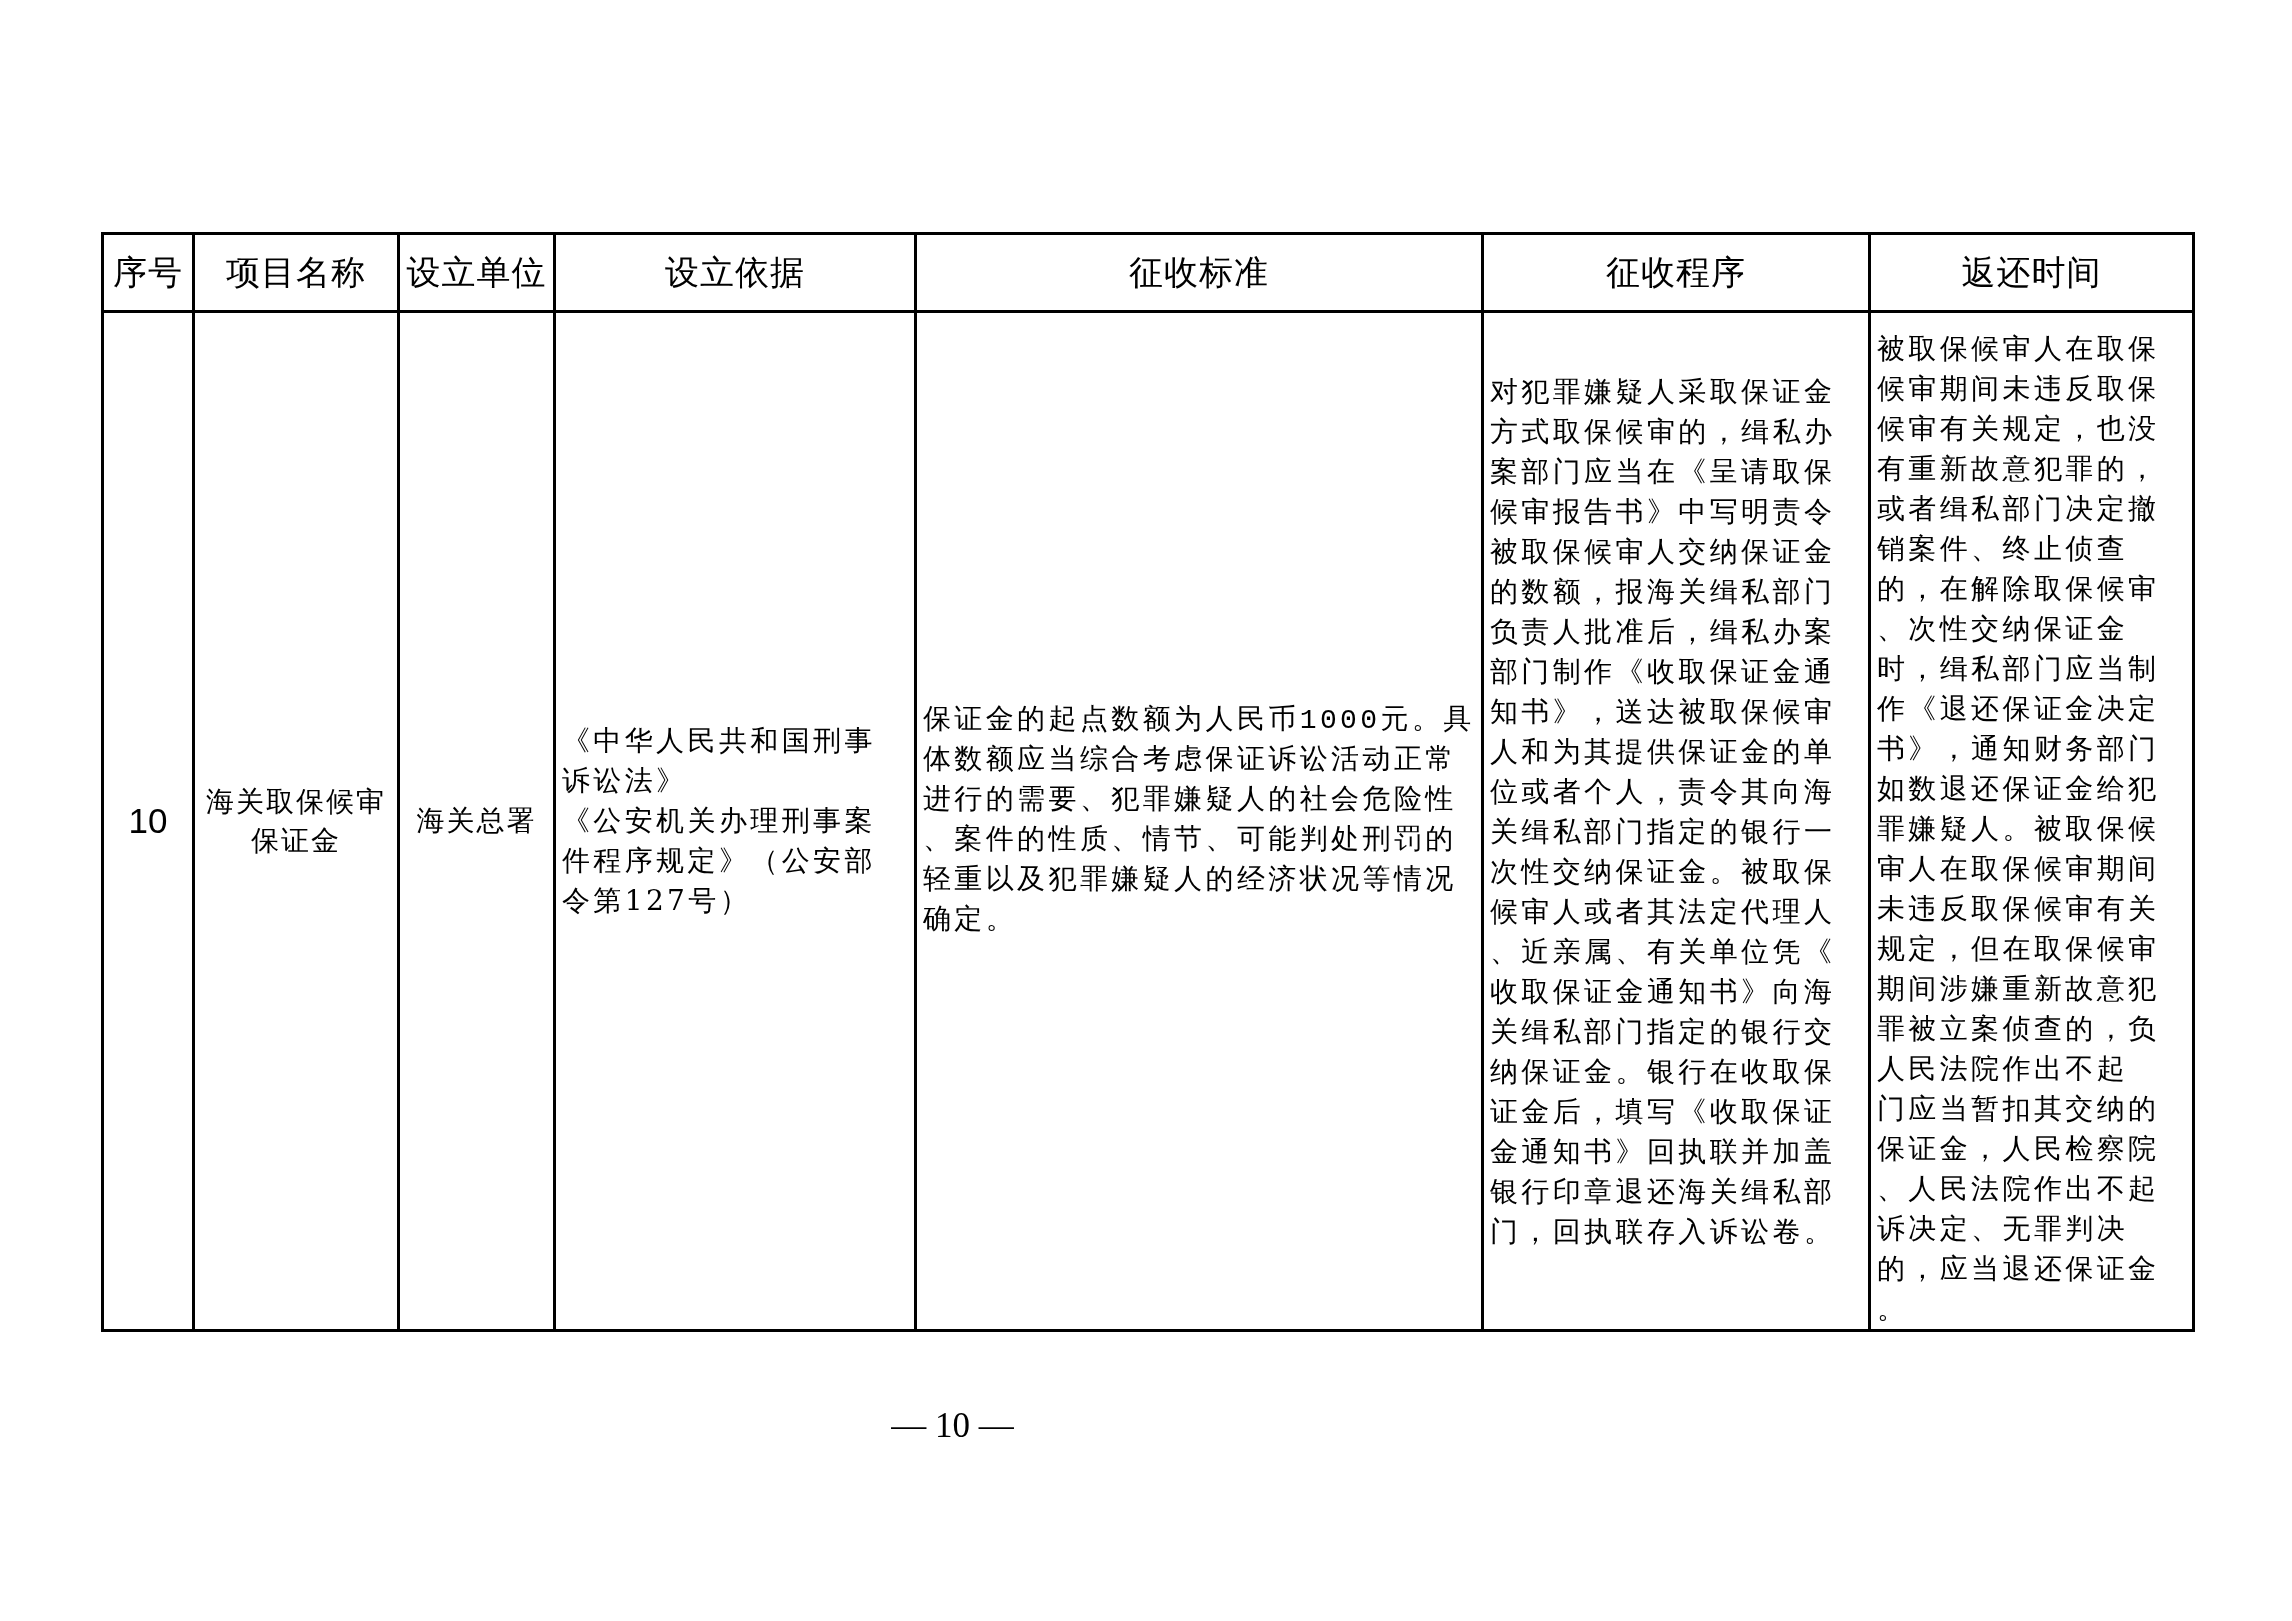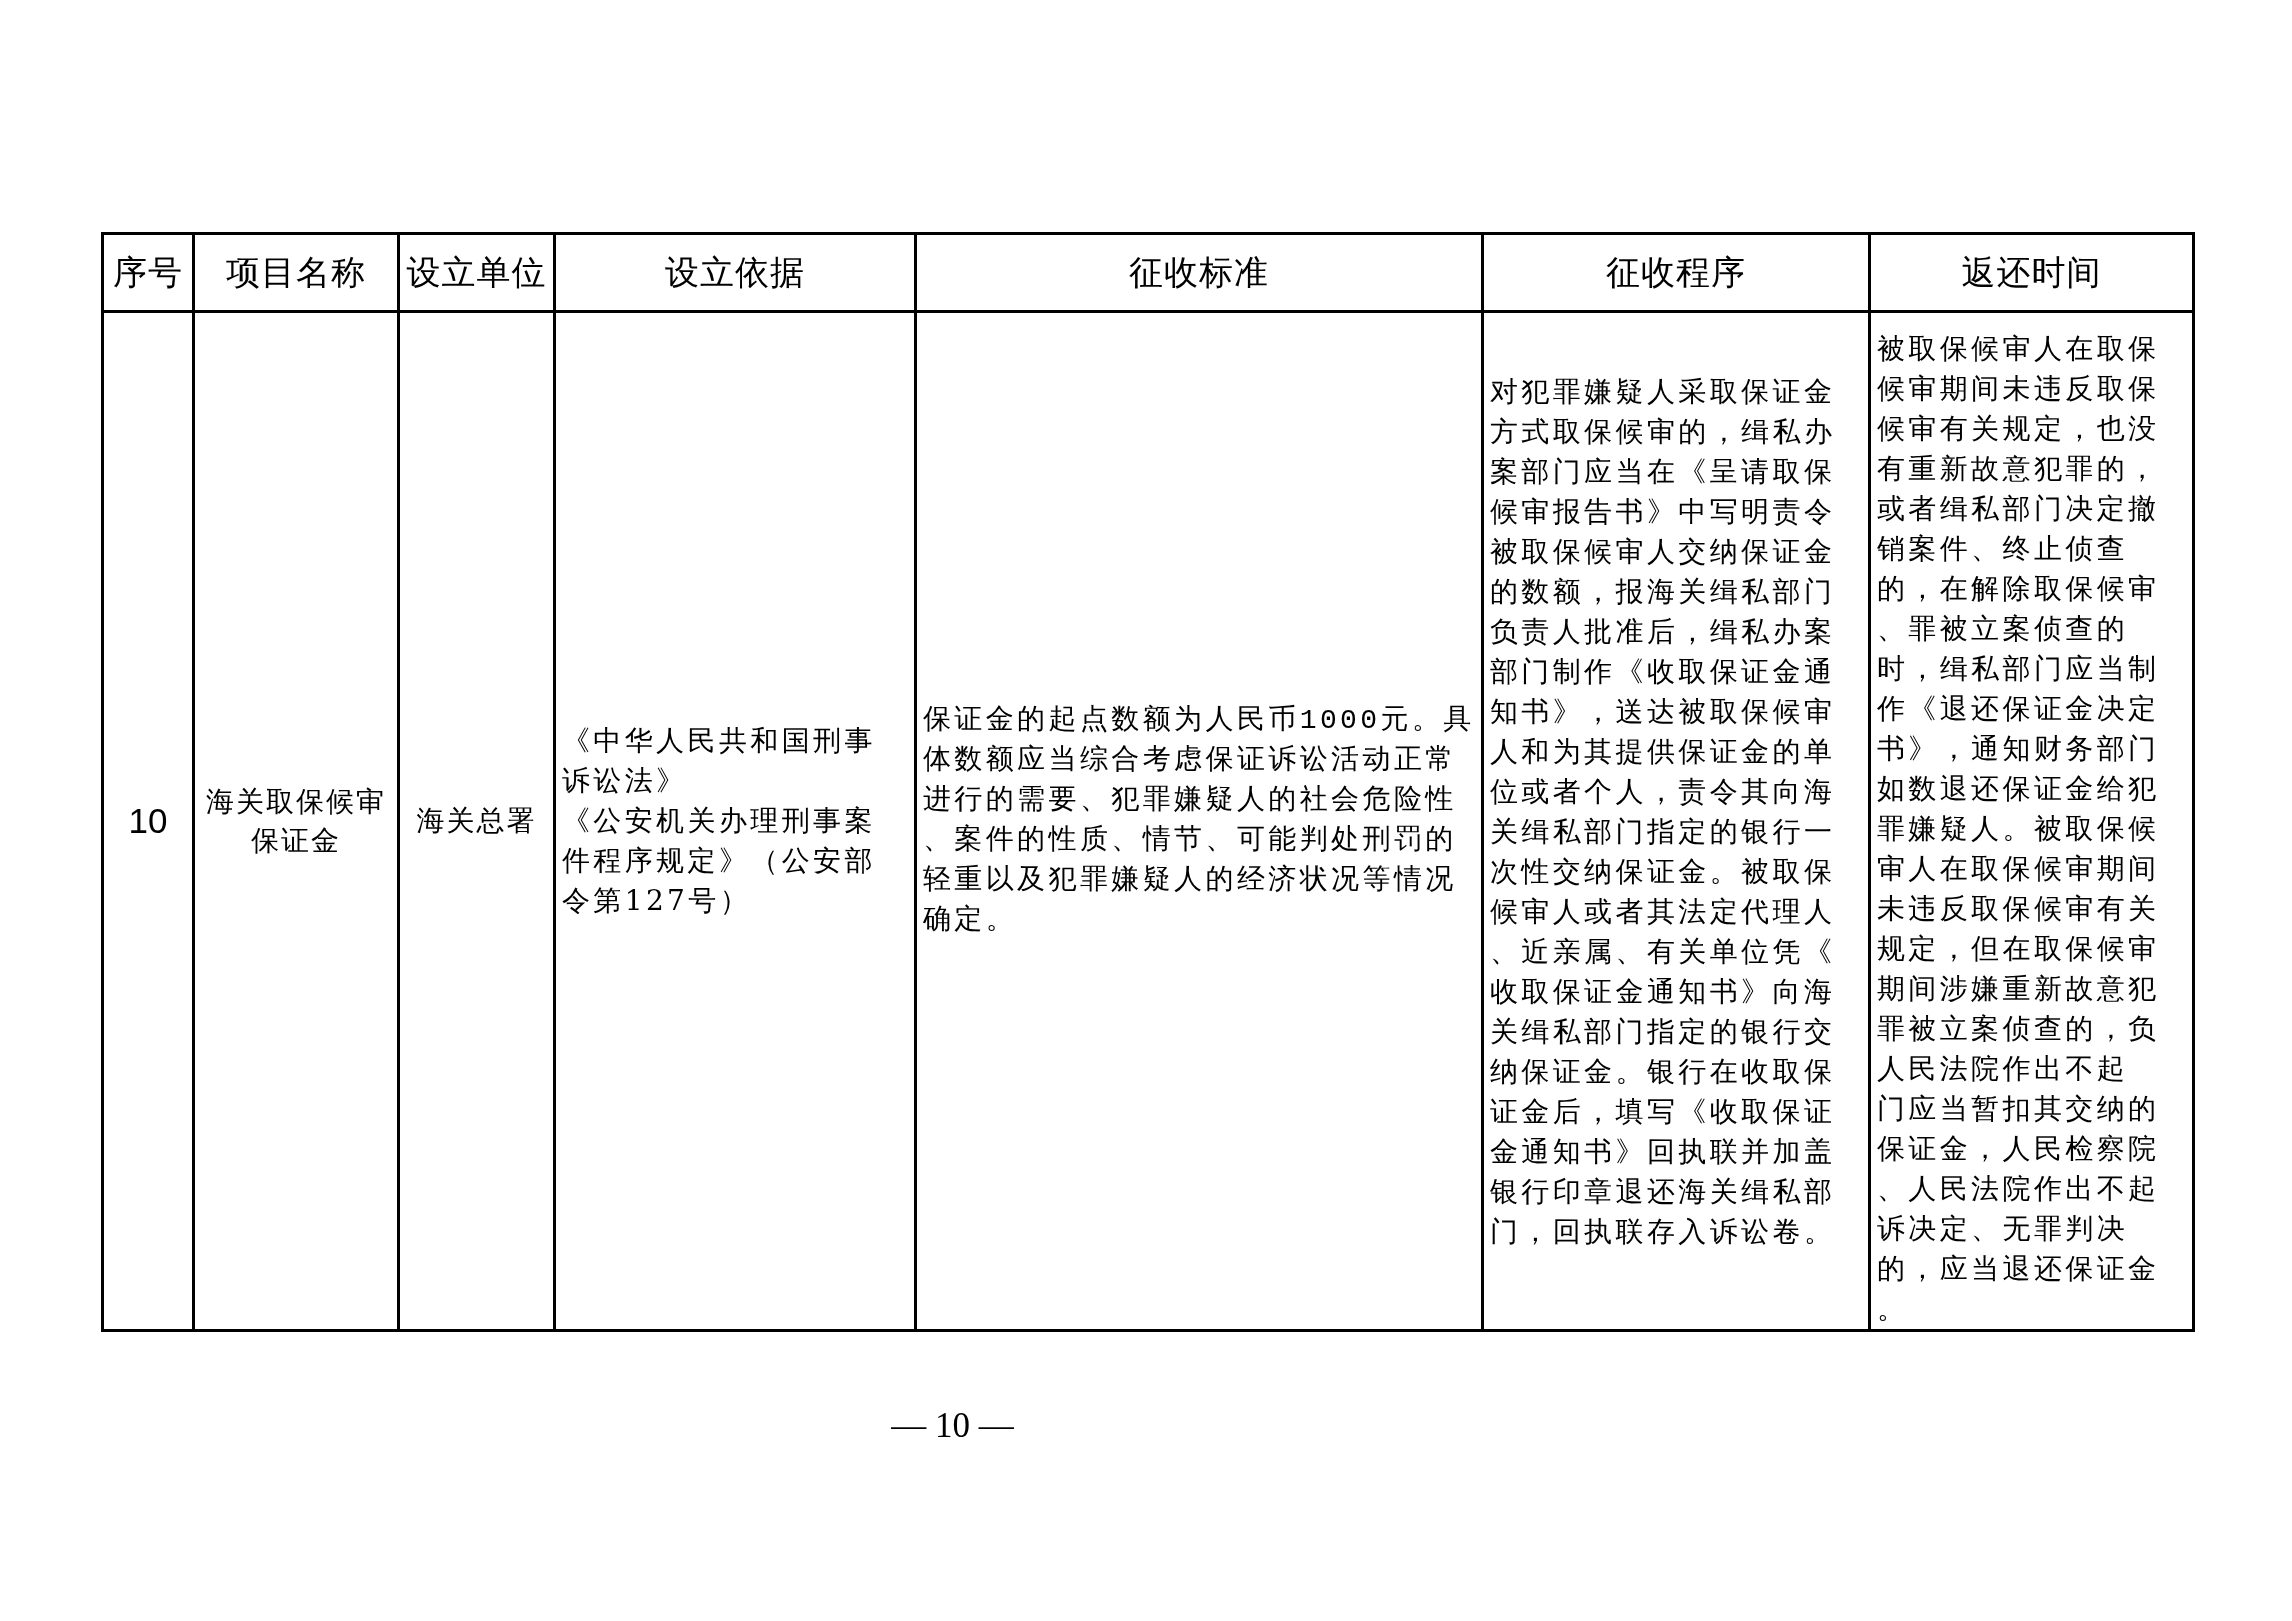--- a/index.html
+++ b/index.html
@@ -135,21 +135,21 @@
         <span class="text-block">门，回执联存入诉讼卷。</span>
       </td>
       <td class="cell-left return-time">
         <span class="text-block">被取保候审人在取保</span>
         <span class="text-block">候审期间未违反取保</span>
         <span class="text-block">候审有关规定，也没</span>
         <span class="text-block">有重新故意犯罪的，</span>
         <span class="text-block">或者缉私部门决定撤</span>
         <span class="text-block">销案件、终止侦查</span>
         <span class="text-block">的，在解除取保候审</span>
-        <span class="text-block">、罪被立案侦查的</span>
+        <span class="text-block">、次性交纳保证金</span>
         <span class="text-block">时，缉私部门应当制</span>
         <span class="text-block">作《退还保证金决定</span>
         <span class="text-block">书》，通知财务部门</span>
         <span class="text-block">如数退还保证金给犯</span>
         <span class="text-block">罪嫌疑人。被取保候</span>
         <span class="text-block">审人在取保候审期间</span>
         <span class="text-block">未违反取保候审有关</span>
         <span class="text-block">规定，但在取保候审</span>
         <span class="text-block">期间涉嫌重新故意犯</span>
         <span class="text-block">罪被立案侦查的，负</span>

